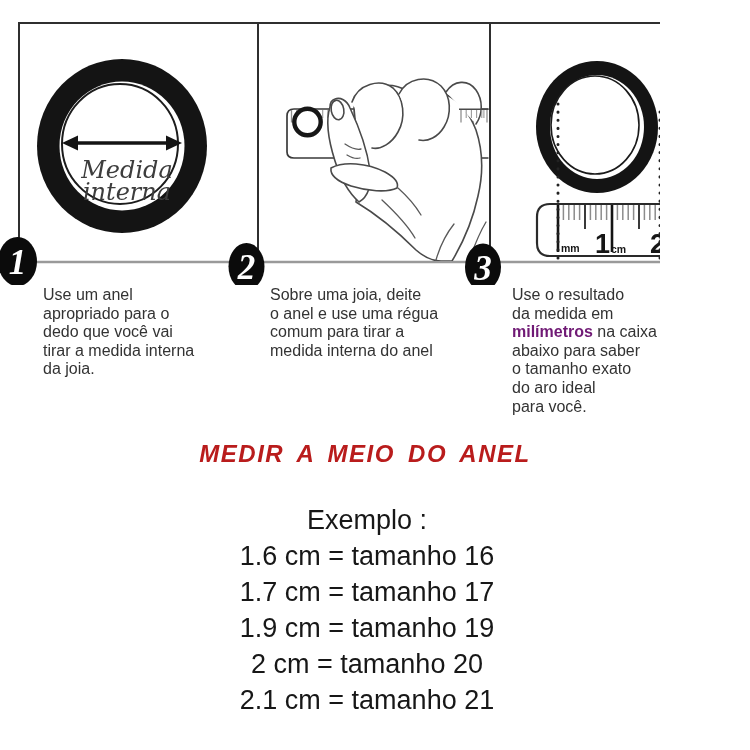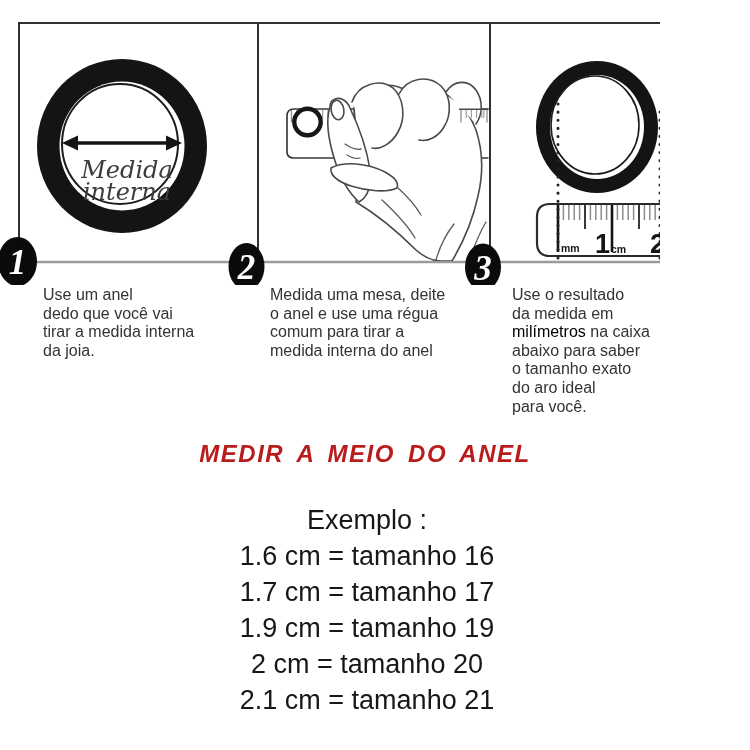--- a/index.html
+++ b/index.html
@@ -5,21 +5,21 @@
   html,body{margin:0;padding:0;background:#fff;}
   .stage{position:relative;width:660px;height:750px;background:#fff;overflow:hidden;
          font-family:"Liberation Sans",sans-serif;color:#1a1a1a;}
   .art{position:absolute;left:0;top:0;width:750px;height:285px;}
   .step-text{position:absolute;top:286px;font-size:16px;line-height:18.6px;color:#333;
              white-space:nowrap;font-family:"Liberation Sans",sans-serif;}
   .step-text div{white-space:nowrap;}
   .step1{left:43px;}
   .step2{left:270px;}
   .step3{left:512px;}
-  .bold-word{font-weight:normal;color:#000000;}
+  .bold-word{font-weight:bold;color:#701a75;}
   .big-title{position:absolute;left:0;top:440px;width:730px;text-align:center;
              font-size:24px;font-weight:bold;font-style:italic;letter-spacing:1.5px;
              word-spacing:5px;color:#b91c1c;}
   .examples{position:absolute;left:0;top:502px;width:734px;text-align:center;
             font-size:27px;line-height:36px;color:#171717;}
   .examples .heading{}
   .ring-label{font-family:"DejaVu Serif","Liberation Serif",serif;font-style:italic;
               font-size:24px;fill:#3d3d3d;}
   .badge-num{font-family:"Liberation Serif",serif;font-style:italic;font-weight:bold;
              font-size:35px;fill:#ffffff;}
@@ -204,27 +204,28 @@
       </g>
       <g>
         <ellipse cx="483" cy="267" rx="18" ry="23.5" fill="#0b0b0b"></ellipse>
         <text class="badge-num" x="483" y="279.5" text-anchor="middle">3</text>
       </g>
     </g>
   </svg>
 
   <div class="step-text step1">
     <div>Use um anel</div>
+    <div>apropriado para o</div>
     <div>dedo que você vai</div>
     <div>tirar a medida interna</div>
     <div>da joia.</div>
   </div>
 
   <div class="step-text step2">
-    <div>Medida uma mesa, deite</div>
+    <div>Sobre uma joia, deite</div>
     <div>o anel e use uma régua</div>
     <div>comum para tirar a</div>
     <div>medida interna do anel</div>
   </div>
 
   <div class="step-text step3">
     <div>Use o resultado</div>
     <div>da medida em</div>
     <div><span class="bold-word">milímetros</span><span> na caixa</span></div>
     <div>abaixo para saber</div>

